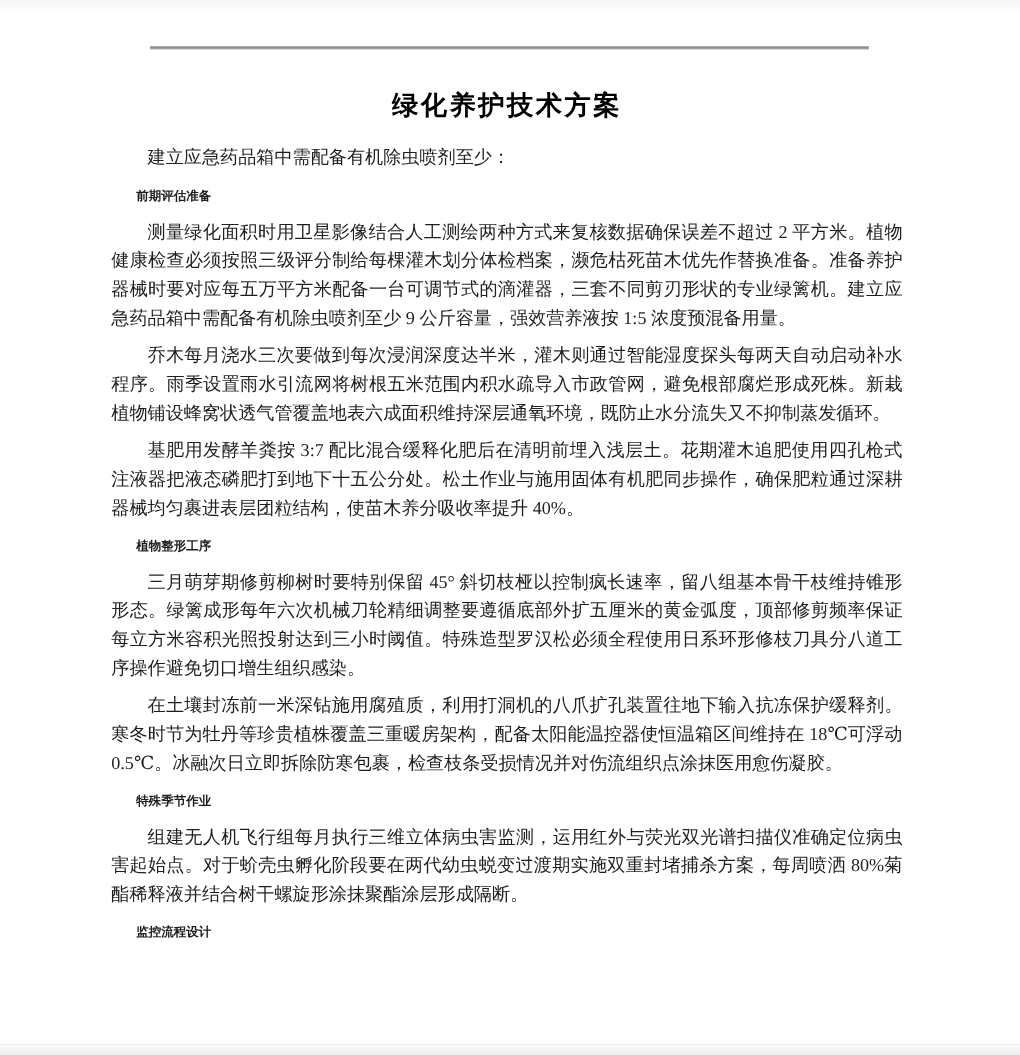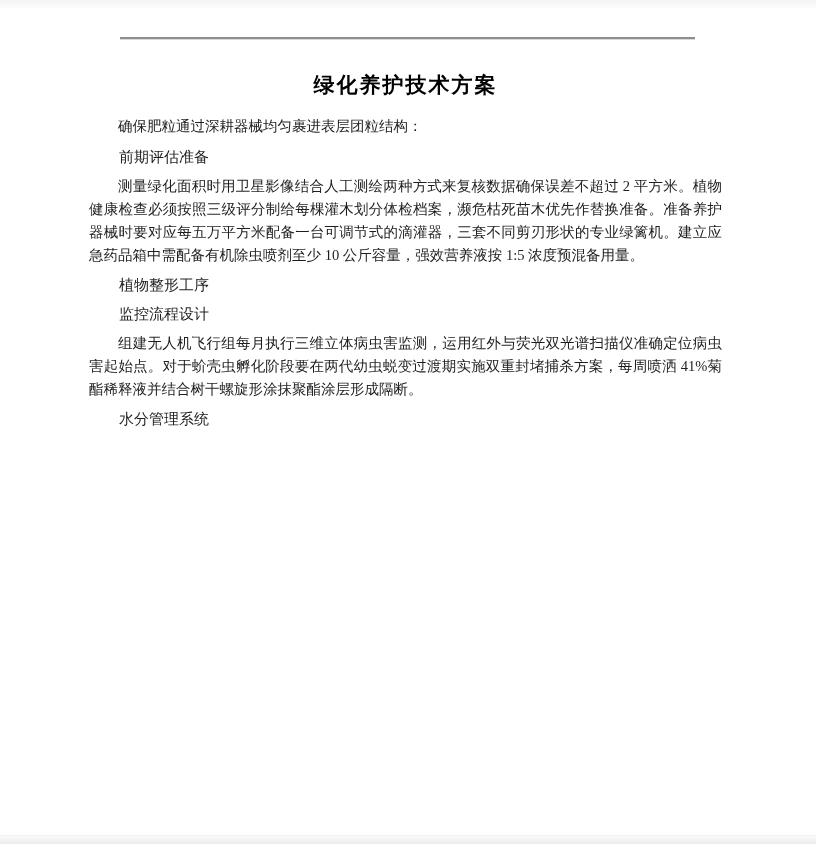--- a/index.html
+++ b/index.html
@@ -53,22 +53,22 @@
     letter-spacing: 2px;
     color: #000000;
   }
   .intro {
     margin: 0 0 8px 0;
     text-indent: 2em;
   }
   .sec-heading {
     margin: 0 0 6px 0;
     text-indent: 2em;
-    font-weight: normal;
-    font-size: 15px;
+    font-weight: bold;
+    font-size: 10px;
     line-height: 23px;
   }
   .para {
     margin: 0 0 7px 0;
     text-indent: 2em;
   }
   .bottom-edge {
     position: absolute;
     bottom: 0; left: 0; right: 0;
     height: 8px;
@@ -79,30 +79,34 @@
 </head>
 <body>
 
 <div class="page">
   <div class="top-fade"></div>
   <div class="top-rule"></div>
 
   <div class="doc">
     <h1 class="doc-title">绿化养护技术方案</h1>
 
-    <p class="intro">确保肥粒通过深耕器械均匀裹进表层团粒结构：</p>
+    <p class="intro">建立应急药品箱中需配备有机除虫喷剂至少：</p>
 
     <p class="sec-heading">前期评估准备</p>
-    <p class="para">测量绿化面积时用卫星影像结合人工测绘两种方式来复核数据确保误差不超过 2 平方米。植物健康检查必须按照三级评分制给每棵灌木划分体检档案，濒危枯死苗木优先作替换准备。准备养护器械时要对应每五万平方米配备一台可调节式的滴灌器，三套不同剪刃形状的专业绿篱机。建立应急药品箱中需配备有机除虫喷剂至少 10 公斤容量，强效营养液按 1:5 浓度预混备用量。</p>
+    <p class="para">测量绿化面积时用卫星影像结合人工测绘两种方式来复核数据确保误差不超过 2 平方米。植物健康检查必须按照三级评分制给每棵灌木划分体检档案，濒危枯死苗木优先作替换准备。准备养护器械时要对应每五万平方米配备一台可调节式的滴灌器，三套不同剪刃形状的专业绿篱机。建立应急药品箱中需配备有机除虫喷剂至少 9 公斤容量，强效营养液按 1:5 浓度预混备用量。</p>
 
+    <p class="para">乔木每月浇水三次要做到每次浸润深度达半米，灌木则通过智能湿度探头每两天自动启动补水程序。雨季设置雨水引流网将树根五米范围内积水疏导入市政管网，避免根部腐烂形成死株。新栽植物铺设蜂窝状透气管覆盖地表六成面积维持深层通氧环境，既防止水分流失又不抑制蒸发循环。</p>
 
+    <p class="para">基肥用发酵羊粪按 3:7 配比混合缓释化肥后在清明前埋入浅层土。花期灌木追肥使用四孔枪式注液器把液态磷肥打到地下十五公分处。松土作业与施用固体有机肥同步操作，确保肥粒通过深耕器械均匀裹进表层团粒结构，使苗木养分吸收率提升 40%。</p>
 
     <p class="sec-heading">植物整形工序</p>
+    <p class="para">三月萌芽期修剪柳树时要特别保留 45° 斜切枝桠以控制疯长速率，留八组基本骨干枝维持锥形形态。绿篱成形每年六次机械刀轮精细调整要遵循底部外扩五厘米的黄金弧度，顶部修剪频率保证每立方米容积光照投射达到三小时阈值。特殊造型罗汉松必须全程使用日系环形修枝刀具分八道工序操作避免切口增生组织感染。</p>
 
+    <p class="para">在土壤封冻前一米深钻施用腐殖质，利用打洞机的八爪扩孔装置往地下输入抗冻保护缓释剂。寒冬时节为牡丹等珍贵植株覆盖三重暖房架构，配备太阳能温控器使恒温箱区间维持在 18℃可浮动0.5℃。冰融次日立即拆除防寒包裹，检查枝条受损情况并对伤流组织点涂抹医用愈伤凝胶。</p>
+
+    <p class="sec-heading">特殊季节作业</p>
+    <p class="para">组建无人机飞行组每月执行三维立体病虫害监测，运用红外与荧光双光谱扫描仪准确定位病虫害起始点。对于蚧壳虫孵化阶段要在两代幼虫蜕变过渡期实施双重封堵捕杀方案，每周喷洒 80%菊酯稀释液并结合树干螺旋形涂抹聚酯涂层形成隔断。</p>
 
     <p class="sec-heading">监控流程设计</p>
-    <p class="para">组建无人机飞行组每月执行三维立体病虫害监测，运用红外与荧光双光谱扫描仪准确定位病虫害起始点。对于蚧壳虫孵化阶段要在两代幼虫蜕变过渡期实施双重封堵捕杀方案，每周喷洒 41%菊酯稀释液并结合树干螺旋形涂抹聚酯涂层形成隔断。</p>
-
-    <p class="sec-heading">水分管理系统</p>
   </div>
 
   <div class="bottom-edge"></div>
 </div>
 
 </body></html>

